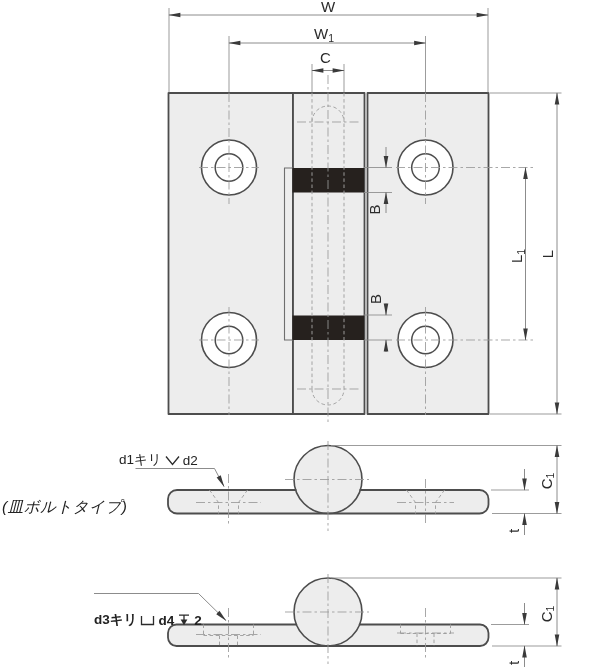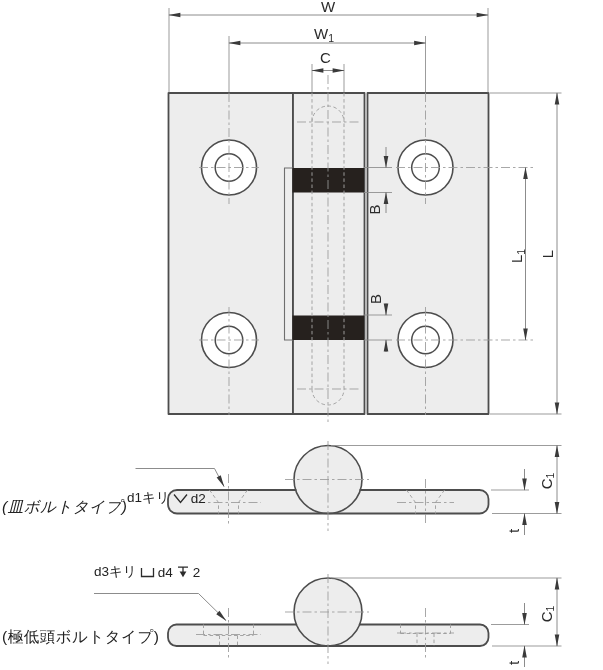--- a/index.html
+++ b/index.html
@@ -134,36 +134,35 @@
     <line class="dim" x1="557" y1="578" x2="557" y2="646" marker-start="url(#arr)" marker-end="url(#arr)"></line>
     <text class="dimlbl" transform="translate(551.5,614) rotate(-90)" text-anchor="middle"><tspan>C</tspan><tspan class="sub" dy="2.5">1</tspan></text>
 
     <path class="ext" d="M491,624.5 H529"></path>
     <line class="dim" x1="524.5" y1="603" x2="524.5" y2="624.5" marker-end="url(#arr)"></line>
     <line class="dim" x1="524.5" y1="667" x2="524.5" y2="646" marker-end="url(#arr)"></line>
     <text class="dimlbl" transform="translate(518.5,663) rotate(-90)" text-anchor="middle">t</text>
   </g>
 </svg>
 
-<div class="overlay ann" style="left:127px;top:451px;margin-top:38px;">
+<div class="overlay ann" style="left:119px;top:451px;">
   <span>d1キリ</span>
   <svg width="15" height="11" viewBox="0 0 15 11">
     <polyline class="sym" points="1,1.5 7.5,9.5 14,1.5"></polyline>
   </svg>
   <span>d2</span>
 </div>
 
-<div class="overlay ann" style="left:94px;top:563px;">
+<div class="overlay ann" style="left:94px;top:611px;font-weight:bold;">
   <span>d3キリ</span>
   <svg width="15" height="11" viewBox="0 0 15 11">
     <polyline class="sym" points="1.5,1 1.5,9.5 13.5,9.5 13.5,1"></polyline>
   </svg>
   <span>d4</span>
   <svg width="14" height="12" viewBox="0 0 14 12">
     <path class="sym" d="M2,1.2 H12 M7,1.2 V6"></path>
     <path class="symf" d="M7,11.2 L3.6,5.6 H10.4 Z"></path>
   </svg>
   <span>2</span>
 </div>
 
 <div class="overlay jp" style="left:2px;top:497px;font-style:italic;">(皿ボルトタイプ)</div>
-<div class="overlay jp" style="left:2px;top:627px;">(極低頭ボルトタイプ)</div>
 </div>
 
 </body></html>

